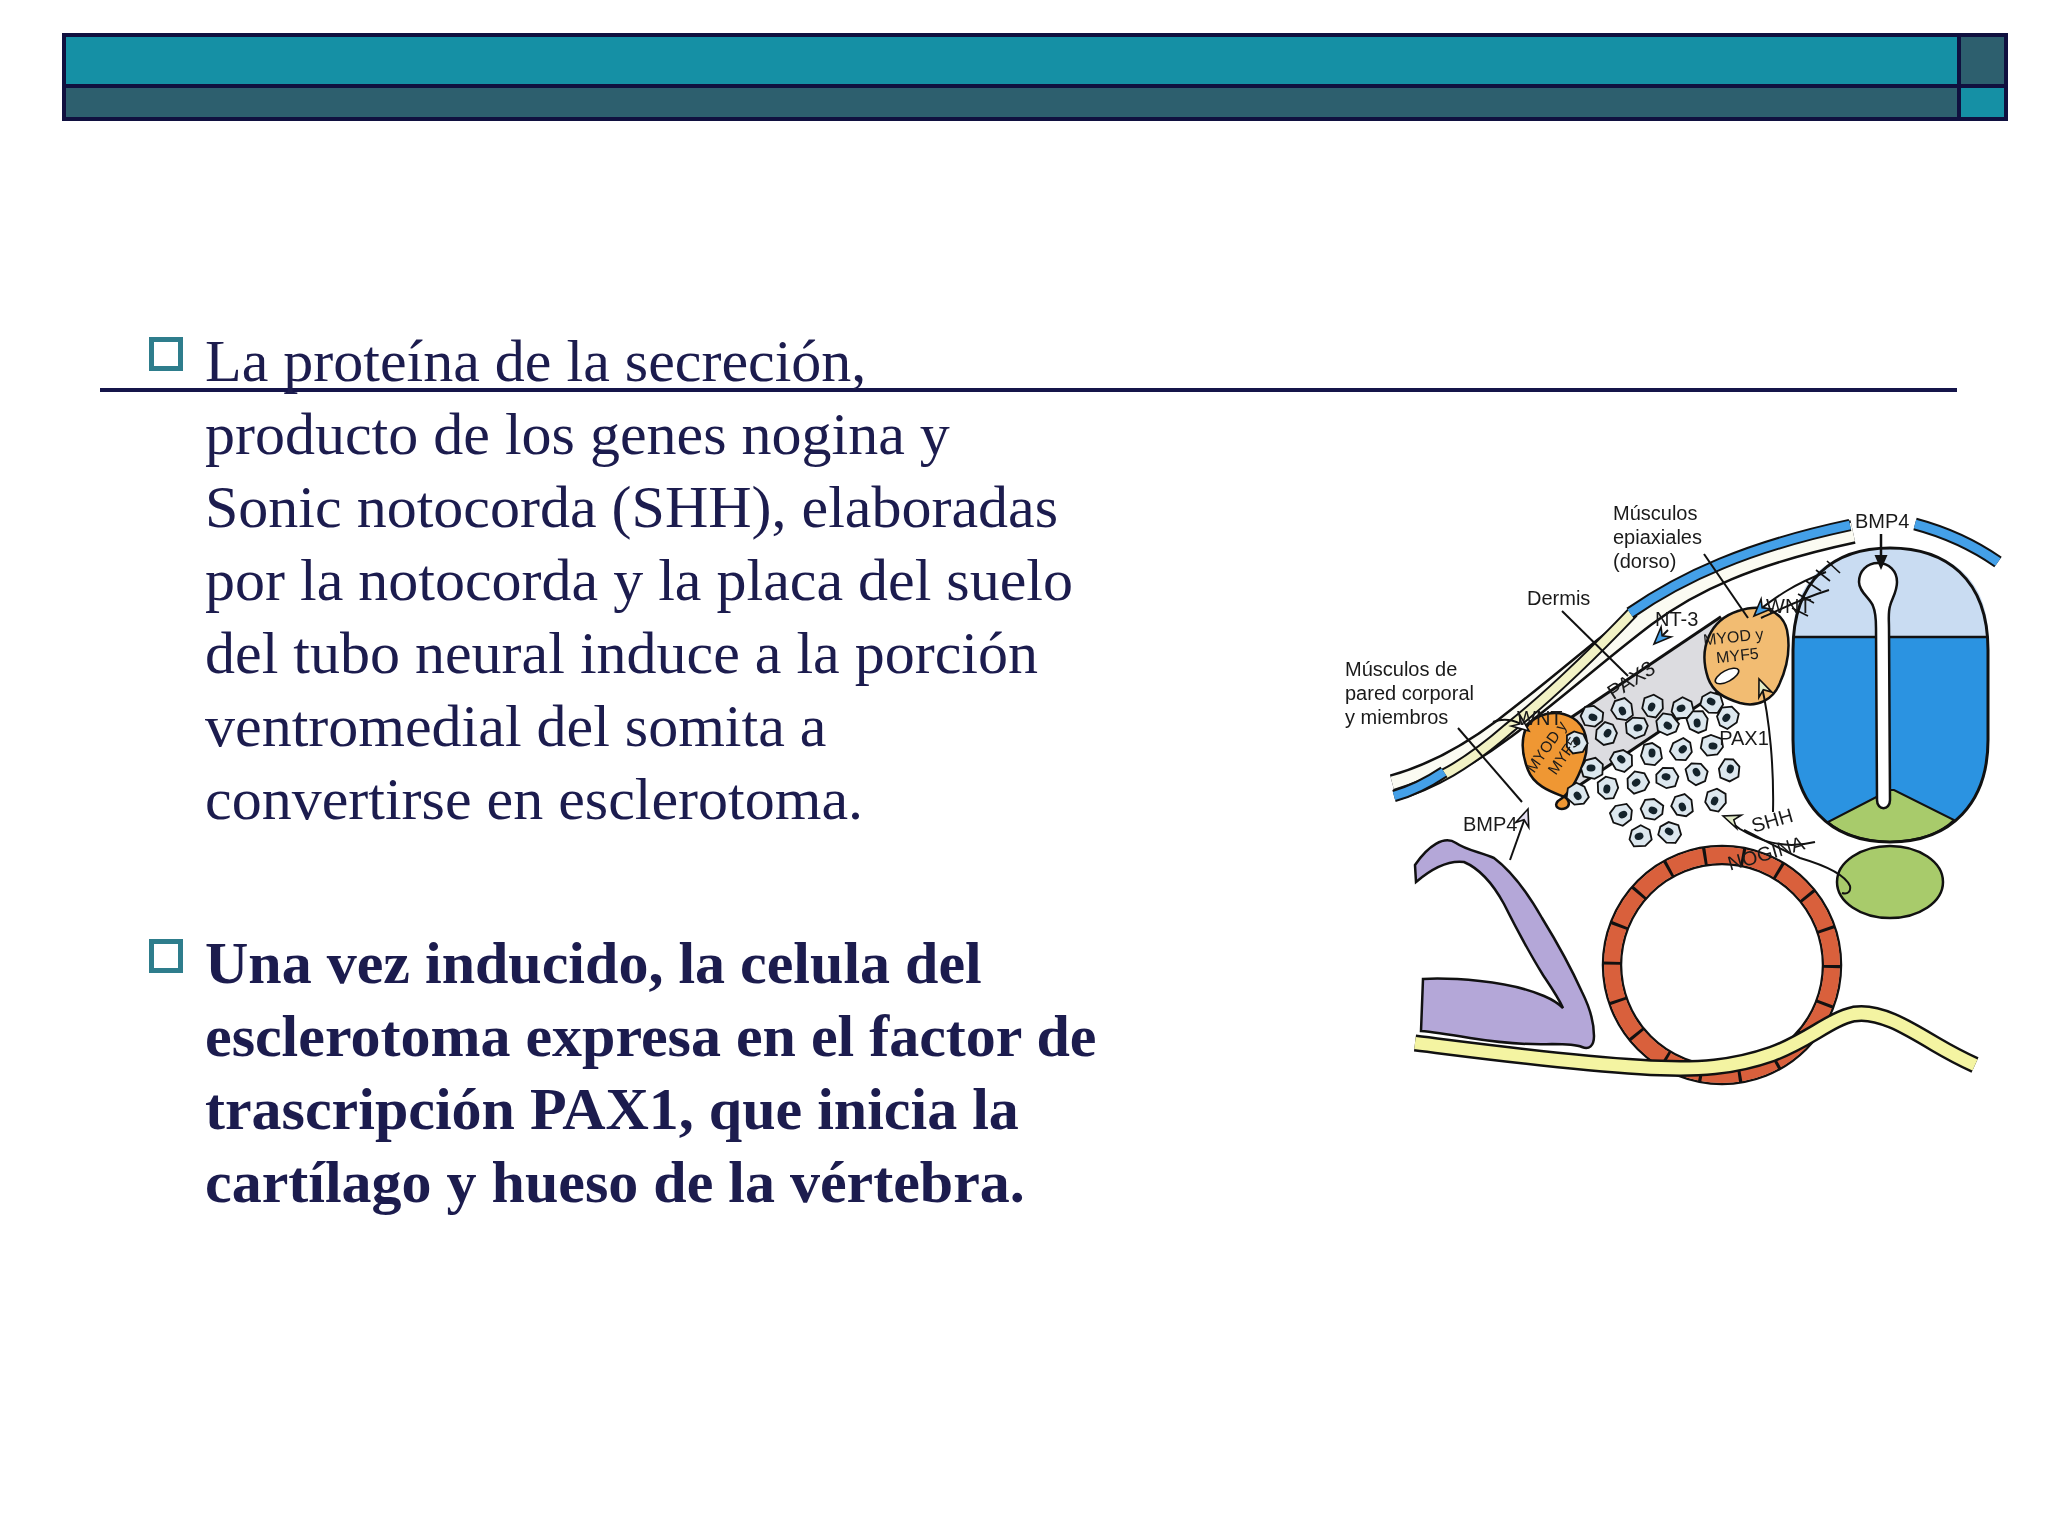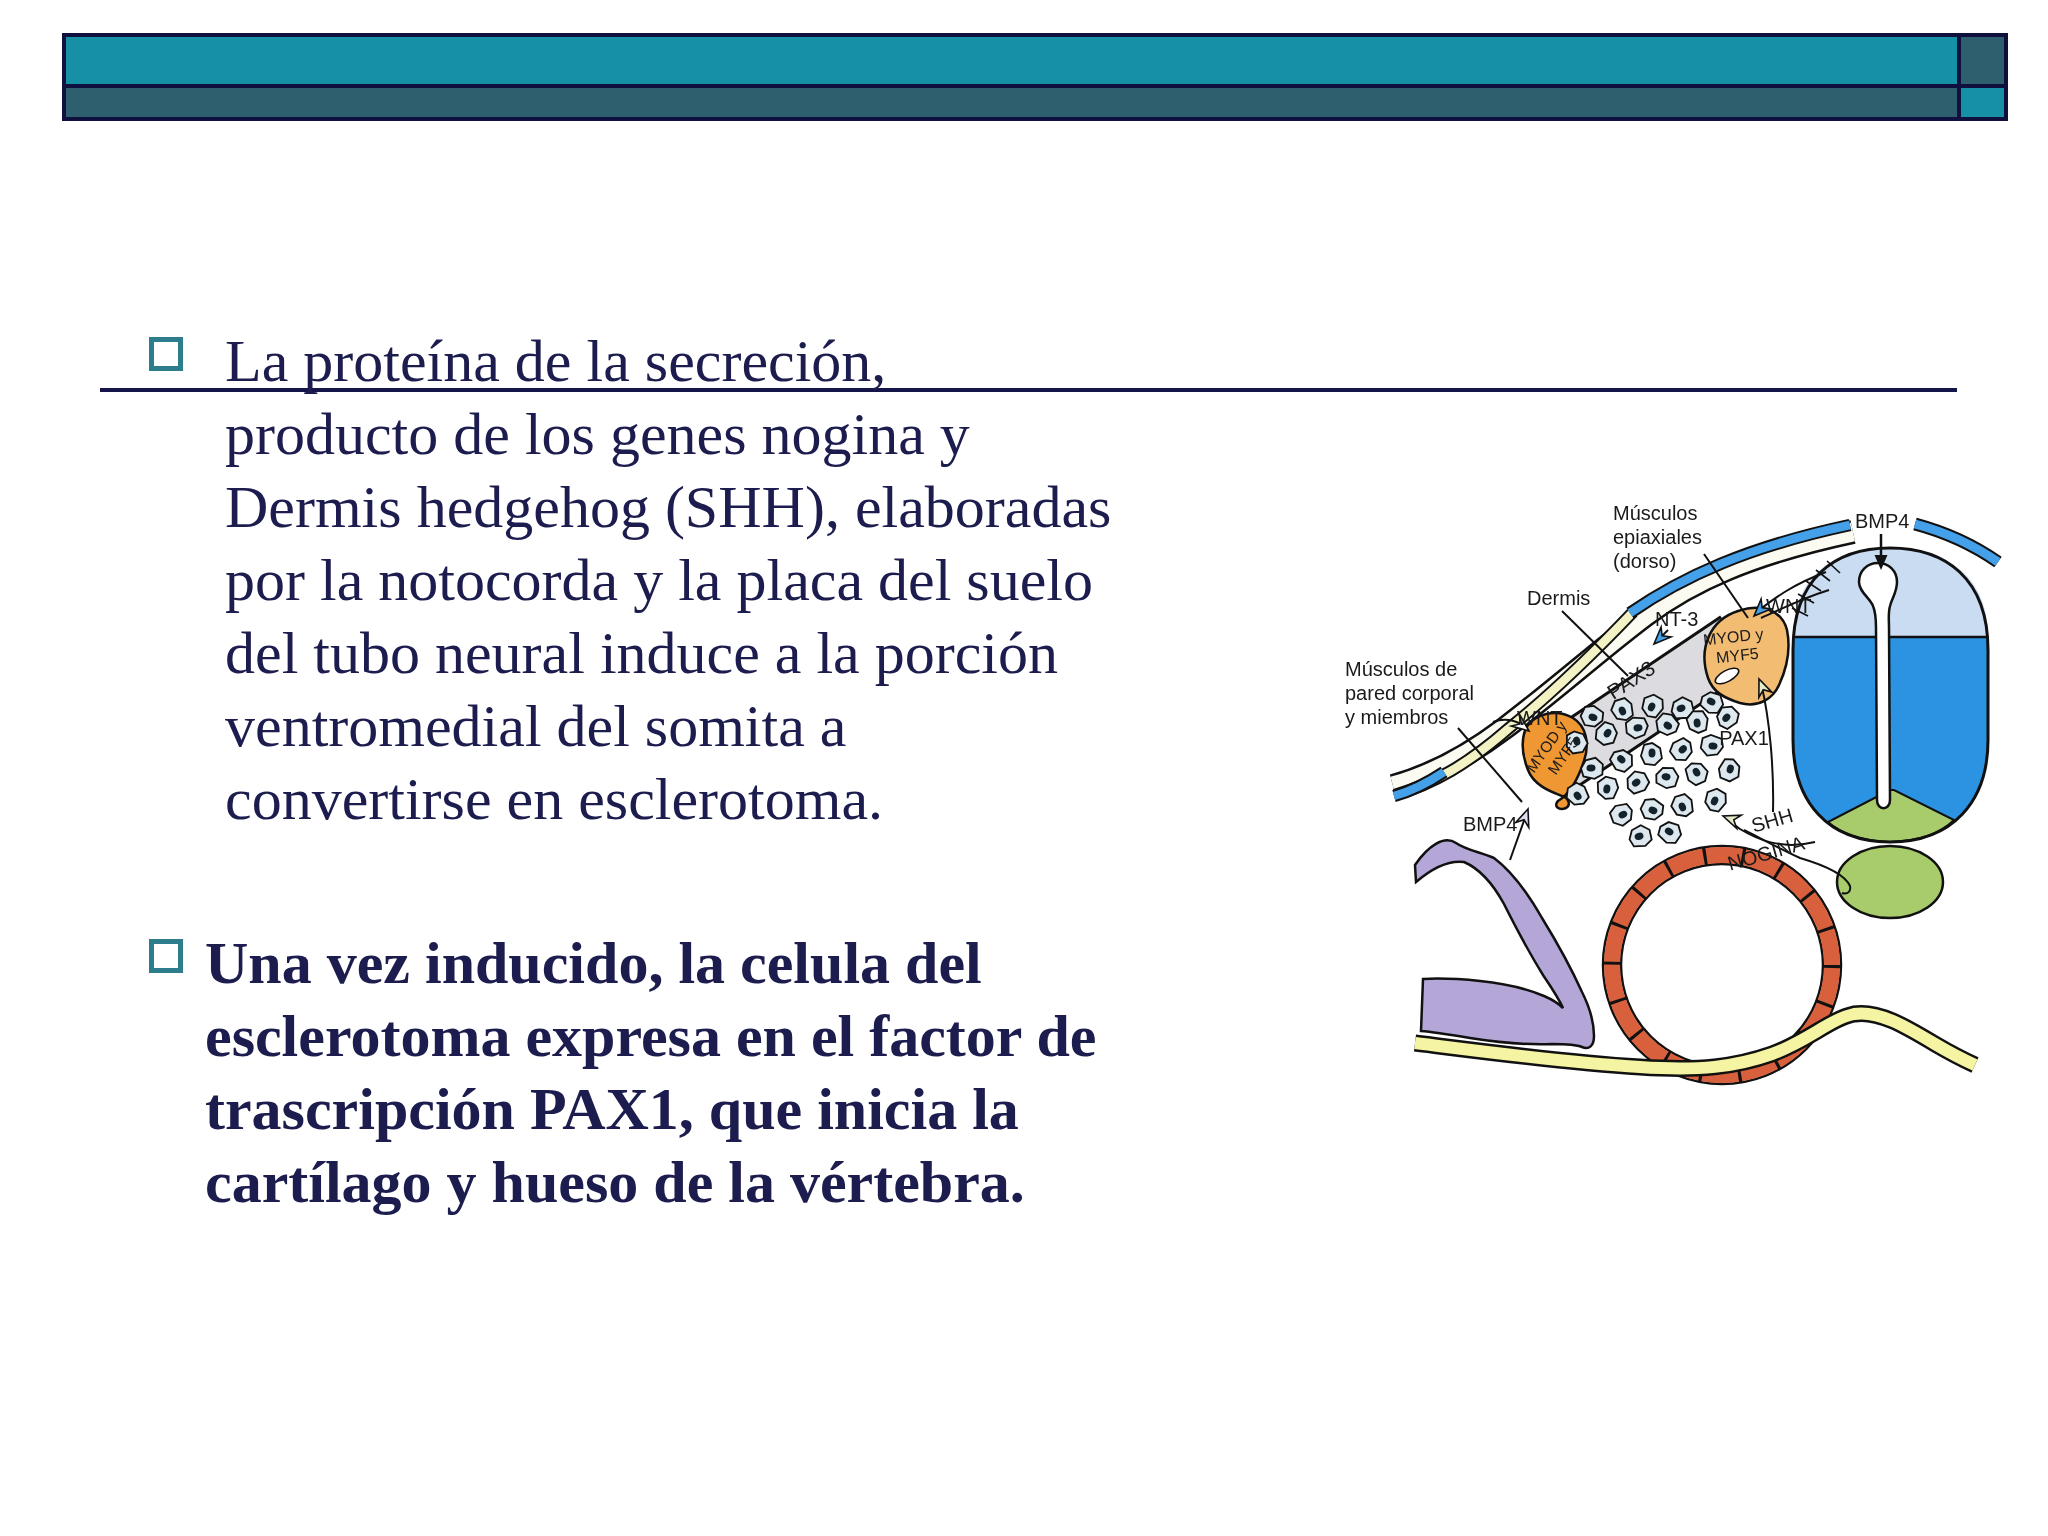--- a/index.html
+++ b/index.html
@@ -10,42 +10,42 @@
   .hdr-top{left:62px;top:33px;width:1899px;height:55px;background:#1590A5;}
   .hdr-top-end{left:1957px;top:33px;width:51px;height:55px;background:#2D5F6E;}
   .hdr-bot{left:62px;top:84px;width:1899px;height:37px;background:#2D5F6E;}
   .hdr-bot-end{left:1957px;top:84px;width:51px;height:37px;background:#1590A5;}
   
   .title-rule{position:absolute;left:100px;top:388px;width:1857px;height:4px;background:#15154A;}
   
   .bullet-sq{position:absolute;width:24px;height:24px;border:5px solid #2E7D8C;background:#fff;}
   .b1{left:149px;top:337px;} .b2{left:149px;top:939px;}
   .para{position:absolute;left:205px;color:#1C1C4E;font-size:60px;line-height:73px;white-space:nowrap;}
-  .p1{top:325px;margin-left:20px;} .p2{top:927px;font-weight:bold;}
+  .p1{top:325px;} .p2{top:927px;font-weight:bold;}
   
   .diagram{position:absolute;left:1330px;top:470px;width:718px;height:660px;}
   svg text{font-family:"Liberation Sans",sans-serif;fill:#1a1a1a;}
 </style>
 </head>
 <body>
 
 <div class="slide">
 
   <div class="hdr hdr-top"></div>
   <div class="hdr hdr-top-end"></div>
   <div class="hdr hdr-bot"></div>
   <div class="hdr hdr-bot-end"></div>
 
   <div class="title-rule"></div>
 
   <div class="bullet-sq b1"></div>
   <div class="para p1">
     <div>La proteína de la secreción,</div>
     <div>producto de los genes nogina y</div>
-    <div>Dermis hedgehog (SHH), elaboradas</div>
+    <div>Sonic notocorda (SHH), elaboradas</div>
     <div>por la notocorda y la placa del suelo</div>
     <div>del tubo neural induce a la porción</div>
     <div>ventromedial del somita a</div>
     <div>convertirse en esclerotoma.</div>
   </div>
 
   <div class="bullet-sq b2"></div>
   <div class="para p2">
     <div>Una vez inducido, la celula del</div>
     <div>esclerotoma expresa en el factor de</div>

